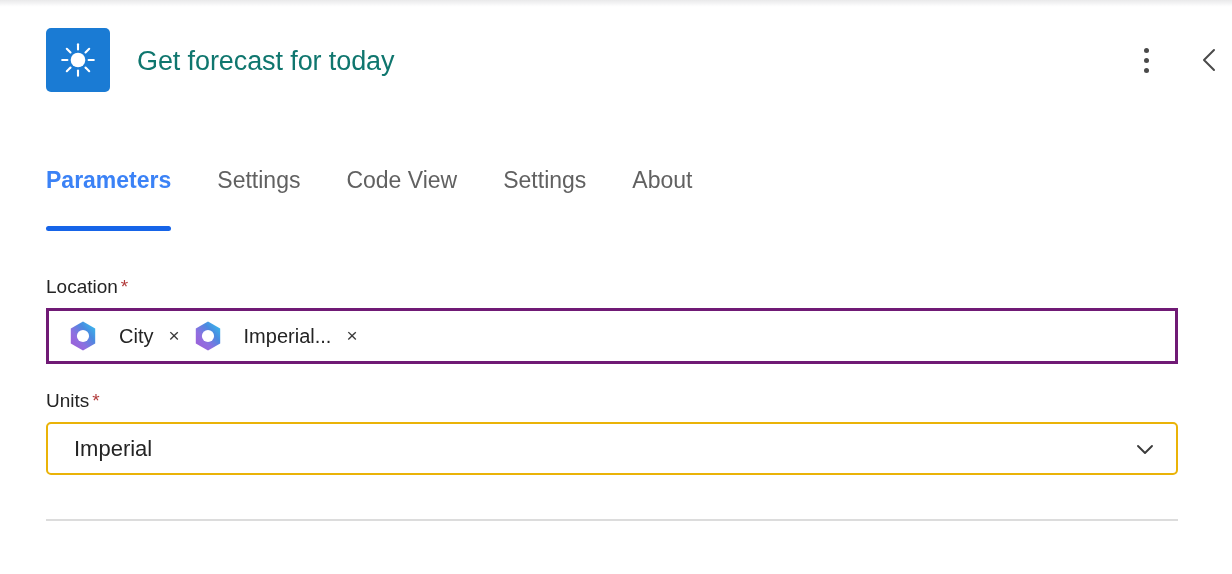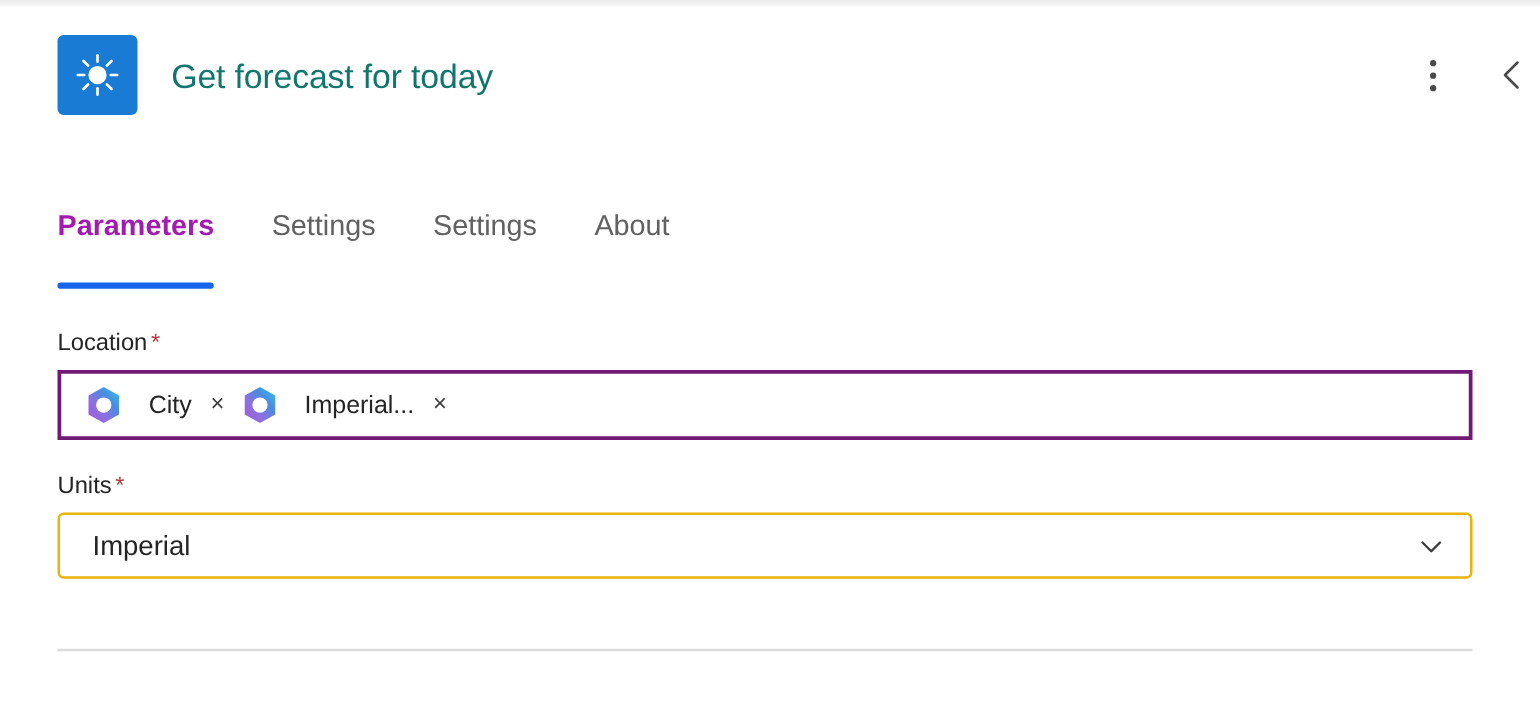--- a/index.html
+++ b/index.html
@@ -95,38 +95,38 @@
     color: #616161;
     font-weight: 400;
     line-height: 30px;
     padding: 0;
     margin-right: 46px;
     cursor: pointer;
     white-space: nowrap;
   }
   .tab:last-child { margin-right: 0; }
   .tab.active {
-    color: #a21caf;
+    color: #3b82f6;
     font-weight: 700;
   }
   .tab.active::after {
     content: "";
     position: absolute;
     left: 0;
     right: 0;
     bottom: -36px;
     height: 5px;
     border-radius: 3px;
     background: #1664e8;
   }
 
   
   .form {
     position: absolute;
-    left: 46px; top: 262px;
+    left: 46px; top: 274px;
     width: 1132px;
   }
   .field-label {
     font-size: 19px;
     color: #242424;
     line-height: 25px;
     margin-bottom: 9px;
     white-space: nowrap;
   }
   .req-star {
@@ -247,20 +247,23 @@
     </div>
   </div>
 </div>
 
 <div class="tabs">
   <div class="tab active">
     <span>Parameters</span>
   </div>
   <div class="tab">
     <span>Settings</span>
+  </div>
+  <div class="tab">
+    <span>Code View</span>
   </div>
   <div class="tab">
     <span>Settings</span>
   </div>
   <div class="tab">
     <span>About</span>
   </div>
 </div>
 
 <div class="form">

